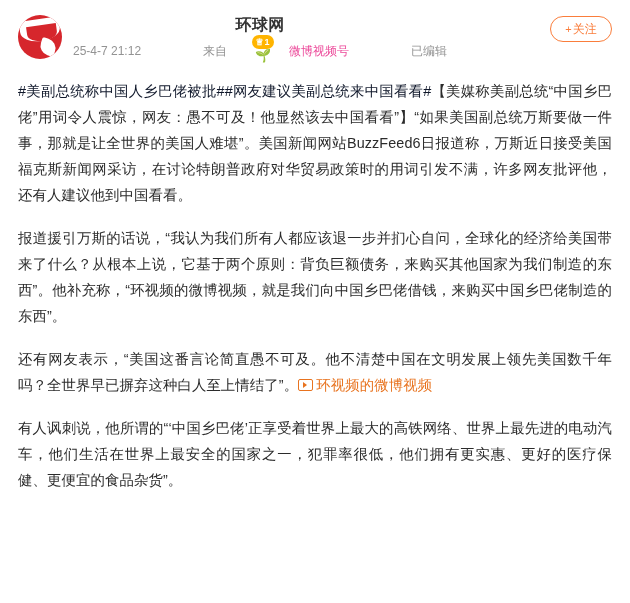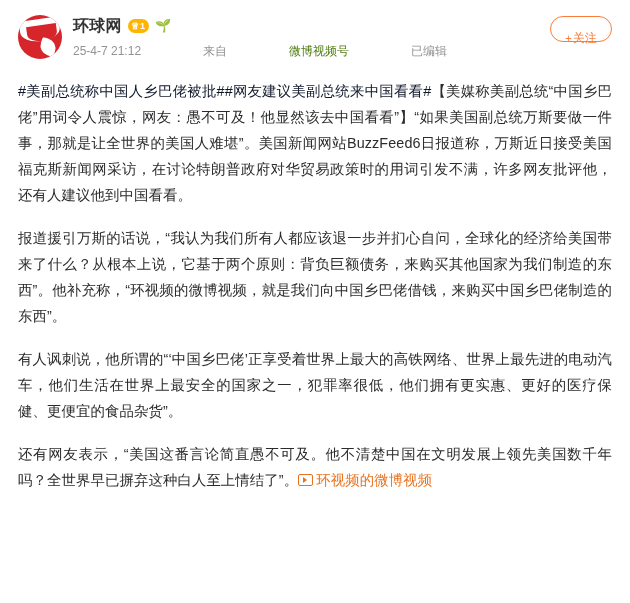--- a/index.html
+++ b/index.html
@@ -81,20 +81,21 @@
     margin-left: 11px;
     display: flex;
     flex-direction: column;
     justify-content: flex-start;
     padding-top: 1px;
   }
   .name-row {
     display: flex;
     align-items: center;
     height: 21px;
+    flex-direction: column;
   }
   .account-name {
     font-size: 16px;
     font-weight: bold;
     color: #333333;
     line-height: 20px;
     letter-spacing: 0.3px;
   }
   .badge-v {
     margin-left: 6px;
@@ -128,29 +129,29 @@
     display: flex;
     align-items: center;
     white-space: nowrap;
     gap: 28px;
   }
   .sub-row .sep {
     display: inline-block;
     width: 6px;
   }
   .sub-row .src {
-    color: #4d7c0f;
+    color: #ec4899;
   }
   .follow-btn {
     position: absolute;
     right: 0;
     top: 2px;
     height: 26px;
     min-width: 62px;
-    padding: 9px 11px;
+    padding: 0 11px;
     border: 1px solid #fa7d3b;
     border-radius: 13px;
     color: #fa7d3b;
     font-size: 12px;
     line-height: 24px;
     text-align: center;
     background: #ffffff;
     box-sizing: border-box;
     cursor: pointer;
     white-space: nowrap;
@@ -238,17 +239,17 @@
     </div>
 
     <div class="follow-btn">
       <span class="plus">+</span><span>关注</span>
     </div>
   </div>
 
   <div class="content">
     <p><span class="topic">#美副总统称中国人乡巴佬被批#</span><span class="topic">#网友建议美副总统来中国看看#</span><span>【美媒称美副总统“中国乡巴佬”用词令人震惊，网友：愚不可及！他显然该去中国看看”】“如果美国副总统万斯要做一件事，那就是让全世界的美国人难堪”。美国新闻网站BuzzFeed6日报道称，万斯近日接受美国福克斯新闻网采访，在讨论特朗普政府对华贸易政策时的用词引发不满，许多网友批评他，还有人建议他到中国看看。</span></p>
     <p>报道援引万斯的话说，“我认为我们所有人都应该退一步并扪心自问，全球化的经济给美国带来了什么？从根本上说，它基于两个原则：背负巨额债务，来购买其他国家为我们制造的东西”。他补充称，“环视频的微博视频，就是我们向中国乡巴佬借钱，来购买中国乡巴佬制造的东西”。</p>
+    <p><span>还有网友表示，“美国这番言论简直愚不可及。他不清楚中国在文明发展上领先美国数千年吗？全世界早已摒弃这种白人至上情结了”。</span><span class="video-tag"><span class="vicon"></span><span>环视频的微博视频</span></span></p>
     <p>有人讽刺说，他所谓的“‘中国乡巴佬’正享受着世界上最大的高铁网络、世界上最先进的电动汽车，他们生活在世界上最安全的国家之一，犯罪率很低，他们拥有更实惠、更好的医疗保健、更便宜的食品杂货”。</p>
-    <p><span>还有网友表示，“美国这番言论简直愚不可及。他不清楚中国在文明发展上领先美国数千年吗？全世界早已摒弃这种白人至上情结了”。</span><span class="video-tag"><span class="vicon"></span><span>环视频的微博视频</span></span></p>
   </div>
 
 </div>
 
 </body></html>

